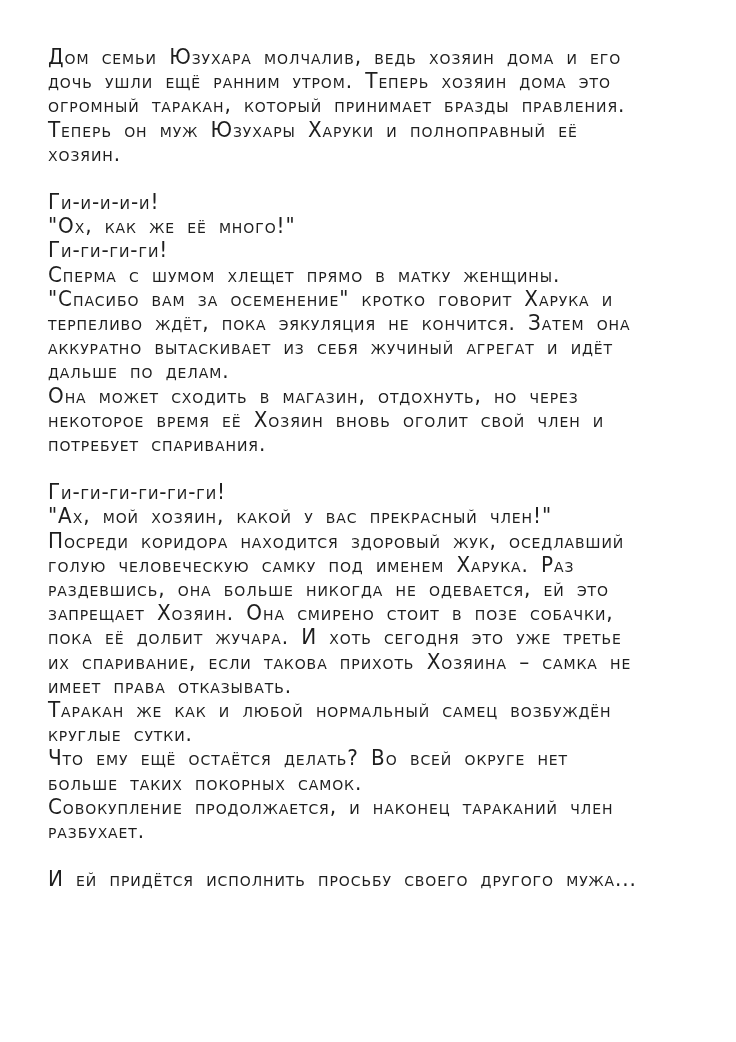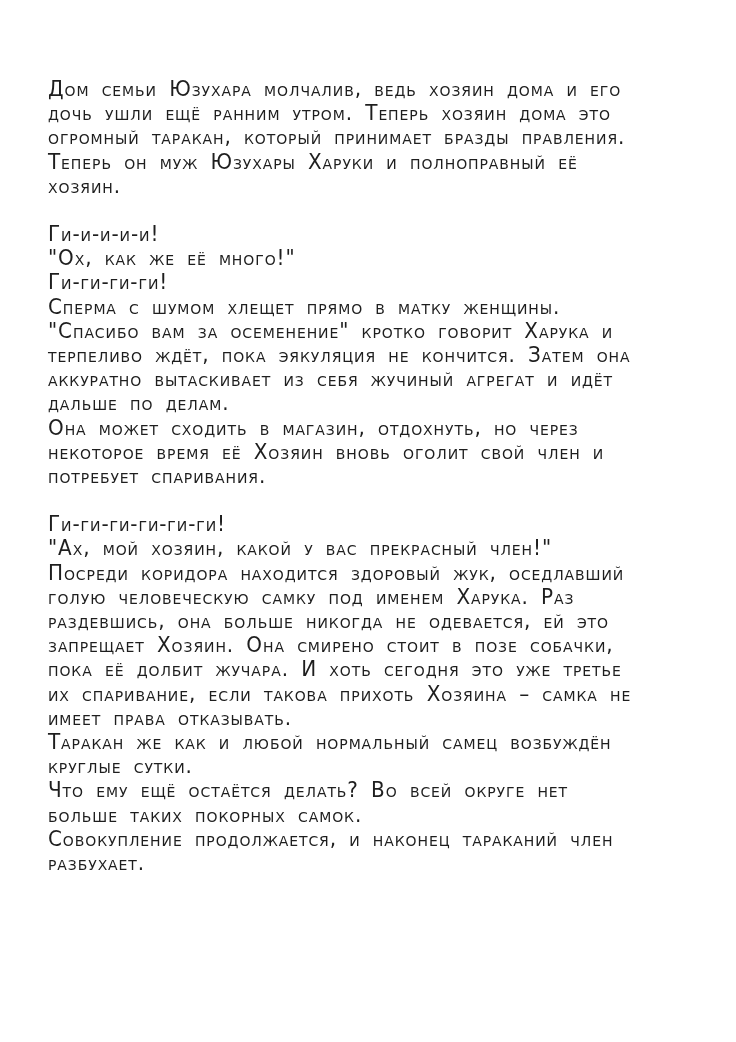--- a/index.html
+++ b/index.html
@@ -35,21 +35,21 @@
     white-space: nowrap;
     font-weight: 500;
     transform: scaleY(1.04);
     transform-origin: left top;
   }
 </style>
 </head>
 <body>
 
 <main class="page">
-  <div class="text-block" id="text-block" style="color: rgb(30, 30, 30); margin-top: 32px;">
+  <div class="text-block" id="text-block" style="color: rgb(30, 30, 30);">
       <div class="paragraph">
         <div class="line">Дом семьи Юзухара молчалив, ведь хозяин дома и его</div>
         <div class="line">дочь ушли ещё ранним утром. Теперь хозяин дома это</div>
         <div class="line">огромный таракан, который принимает бразды правления.</div>
         <div class="line">Теперь он муж Юзухары Харуки и полноправный её</div>
         <div class="line">хозяин.</div>
       </div>
       <div class="paragraph">
         <div class="line">Ги-и-и-и-и!</div>
         <div class="line">"Ох, как же её много!"</div>
@@ -73,14 +73,17 @@
         <div class="line">пока её долбит жучара. И хоть сегодня это уже третье</div>
         <div class="line">их спаривание, если такова прихоть Хозяина – самка не</div>
         <div class="line">имеет права отказывать.</div>
         <div class="line">Таракан же как и любой нормальный самец возбуждён</div>
         <div class="line">круглые сутки.</div>
         <div class="line">Что ему ещё остаётся делать? Во всей округе нет</div>
         <div class="line">больше таких покорных самок.</div>
         <div class="line">Совокупление продолжается, и наконец тараканий член</div>
         <div class="line">разбухает.</div>
       </div>
+      <div class="paragraph">
+        <div class="line">И ей придётся исполнить просьбу своего другого мужа...</div>
+      </div>
     </div>
 </main>
 
 </body></html>

